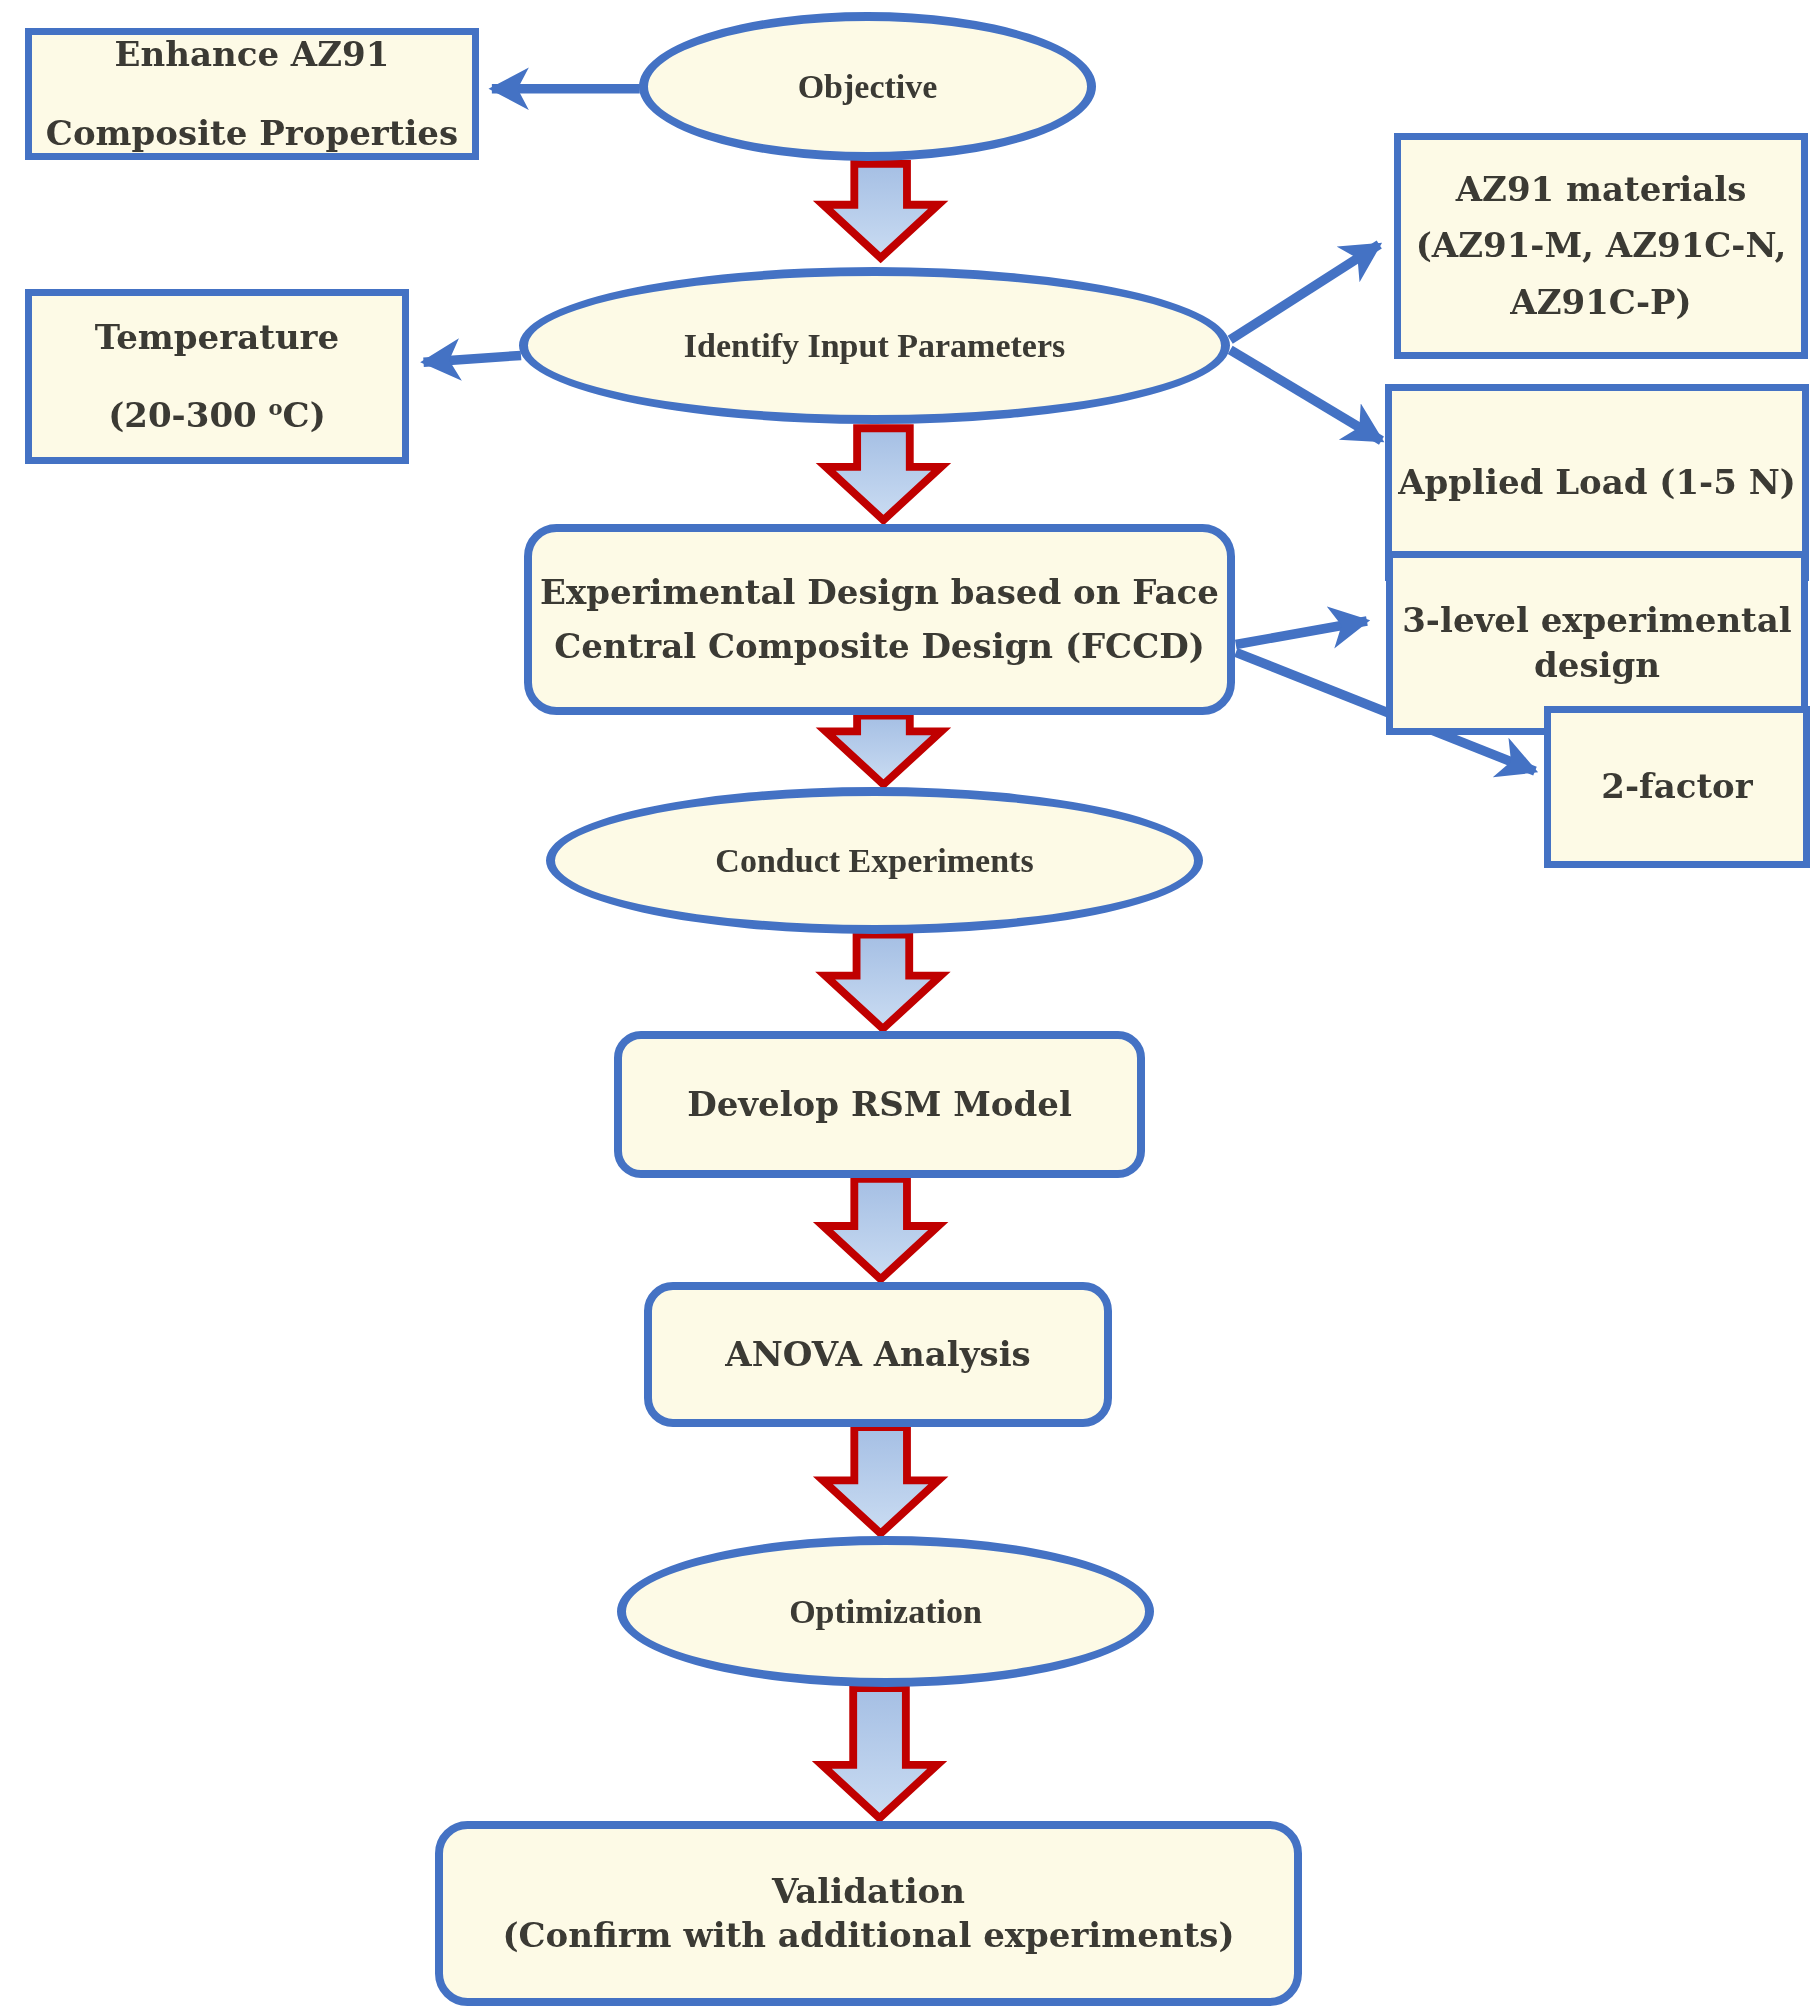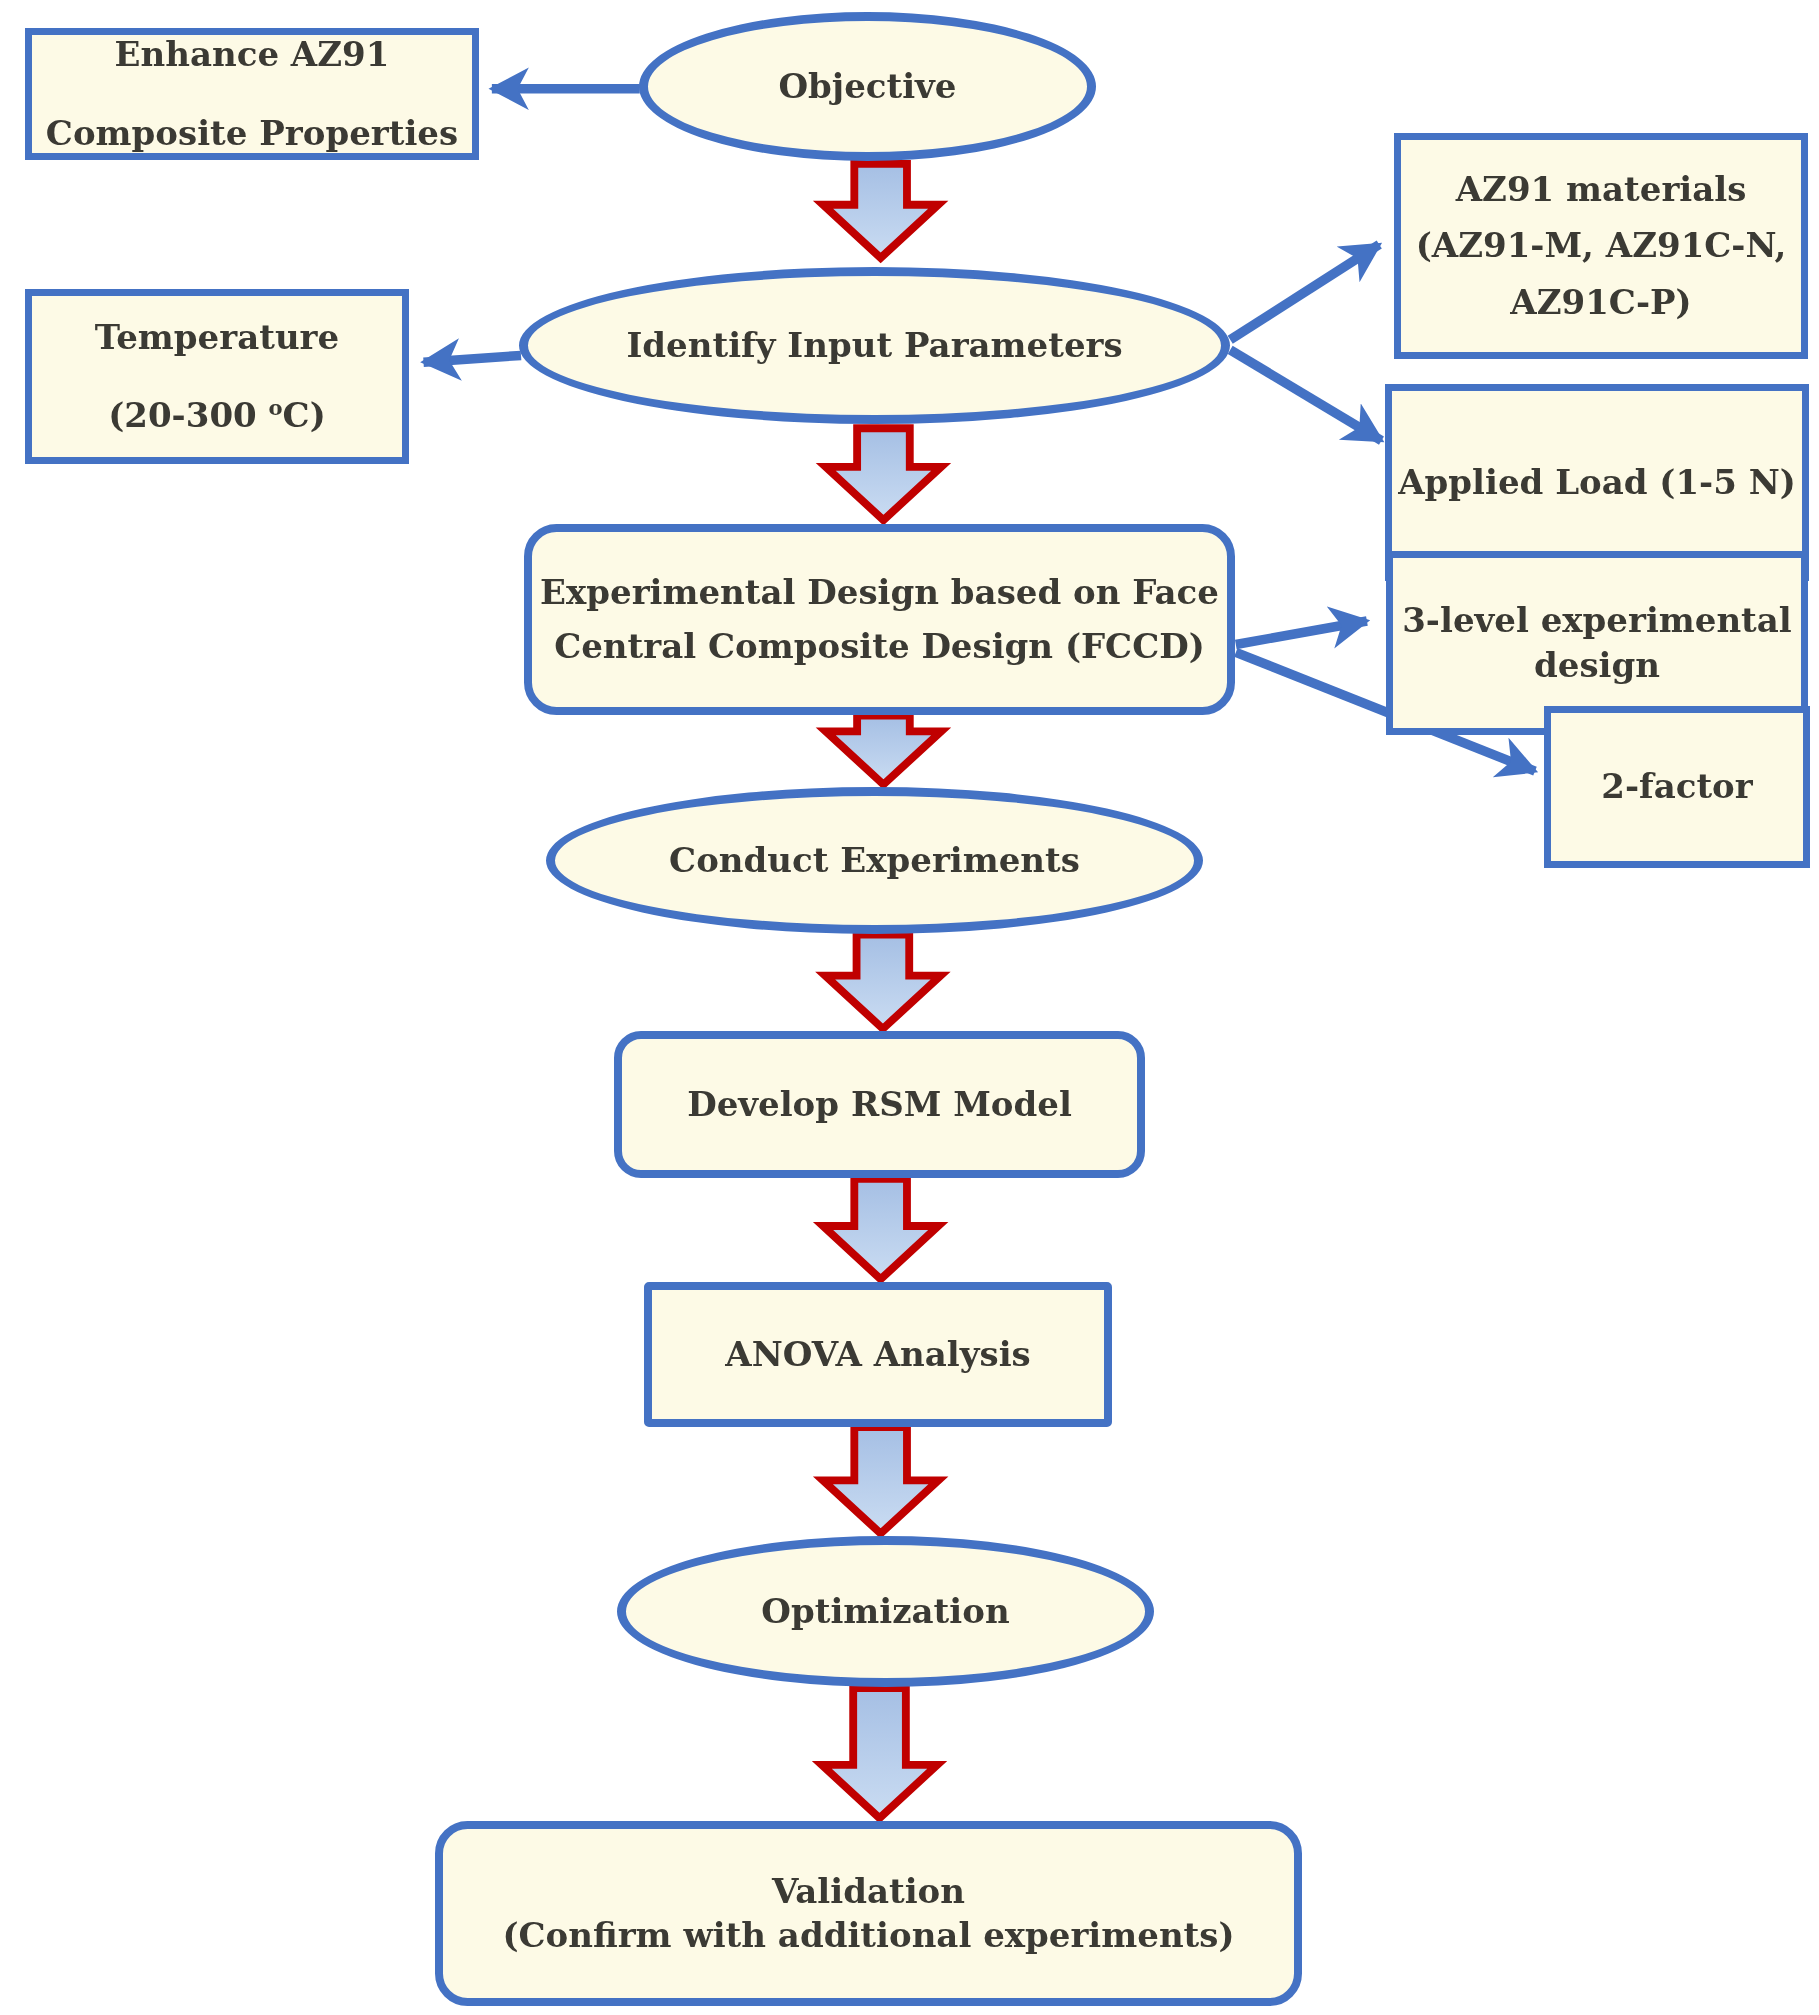--- a/index.html
+++ b/index.html
@@ -27,21 +27,21 @@
 
   .shape{
     position:absolute;box-sizing:border-box;
     display:flex;flex-direction:column;align-items:center;justify-content:center;
     text-align:center;color:var(--text-color);
     font-weight:700;font-size:34px;line-height:1.15;
     background:var(--node-fill);
   }
   .rect{border:7.8px solid var(--border-blue);}
   .round{border:8.4px solid var(--border-blue);border-radius:32.5px;gap:36px;}
-  .ellipse{border:9px solid var(--border-blue);border-radius:50%;}
+  .ellipse{border:9px solid var(--border-blue);border-radius:50%;font-family:Liberation Serif, serif;}
   .gap-lg{row-gap:39px;}
   .gap-sm{row-gap:14.6px;}
   .gap-xs{row-gap:5.6px;}
   .ln{white-space:nowrap;}
   .ln sup{font-size:0.62em;vertical-align:super;line-height:0;}
 </style>
 </head>
 <body>
 
 <div id="canvas">
@@ -116,21 +116,21 @@
   </div>
 
   <div class="shape ellipse" style="left:546px;top:787px;width:657px;height:147px;">
     <div class="ln">Conduct Experiments</div>
   </div>
 
   <div class="shape round" style="left:614px;top:1031px;width:531px;height:147px;border-radius:27px;">
     <div class="ln">Develop RSM Model</div>
   </div>
 
-  <div class="shape round" style="left:644px;top:1282px;width:468px;height:145px;border-radius:5px;">
+  <div class="shape round" style="left:644px;top:1282px;width:468px;height:145px;border-radius:29px;">
     <div class="ln">ANOVA Analysis</div>
   </div>
 
   <div class="shape ellipse" style="left:617px;top:1536px;width:537px;height:151px;">
     <div class="ln">Optimization</div>
   </div>
 
   <div class="shape round gap-xs" style="left:435px;top:1821px;width:867px;height:185px;">
     <div class="ln">Validation</div>
     <div class="ln">(Confirm with additional experiments)</div>

